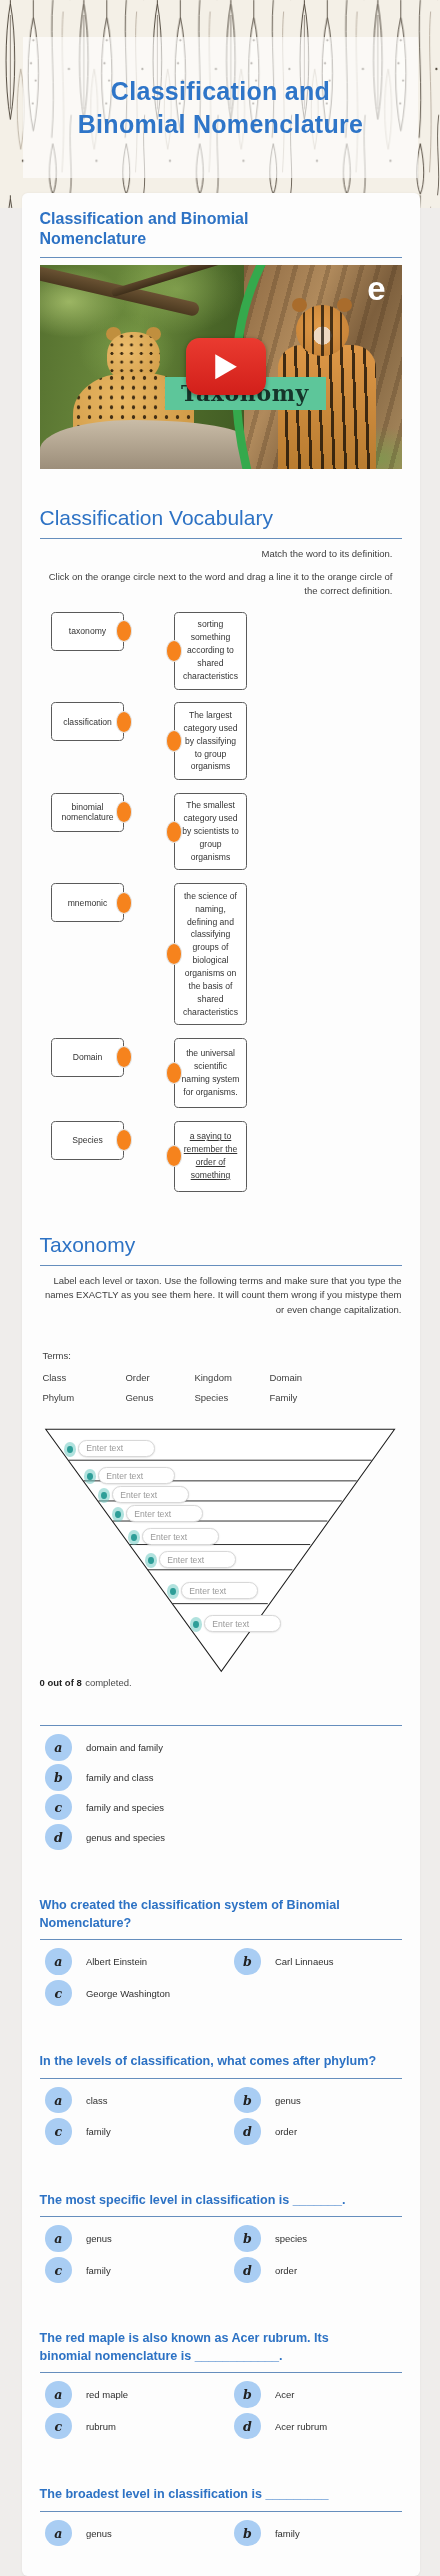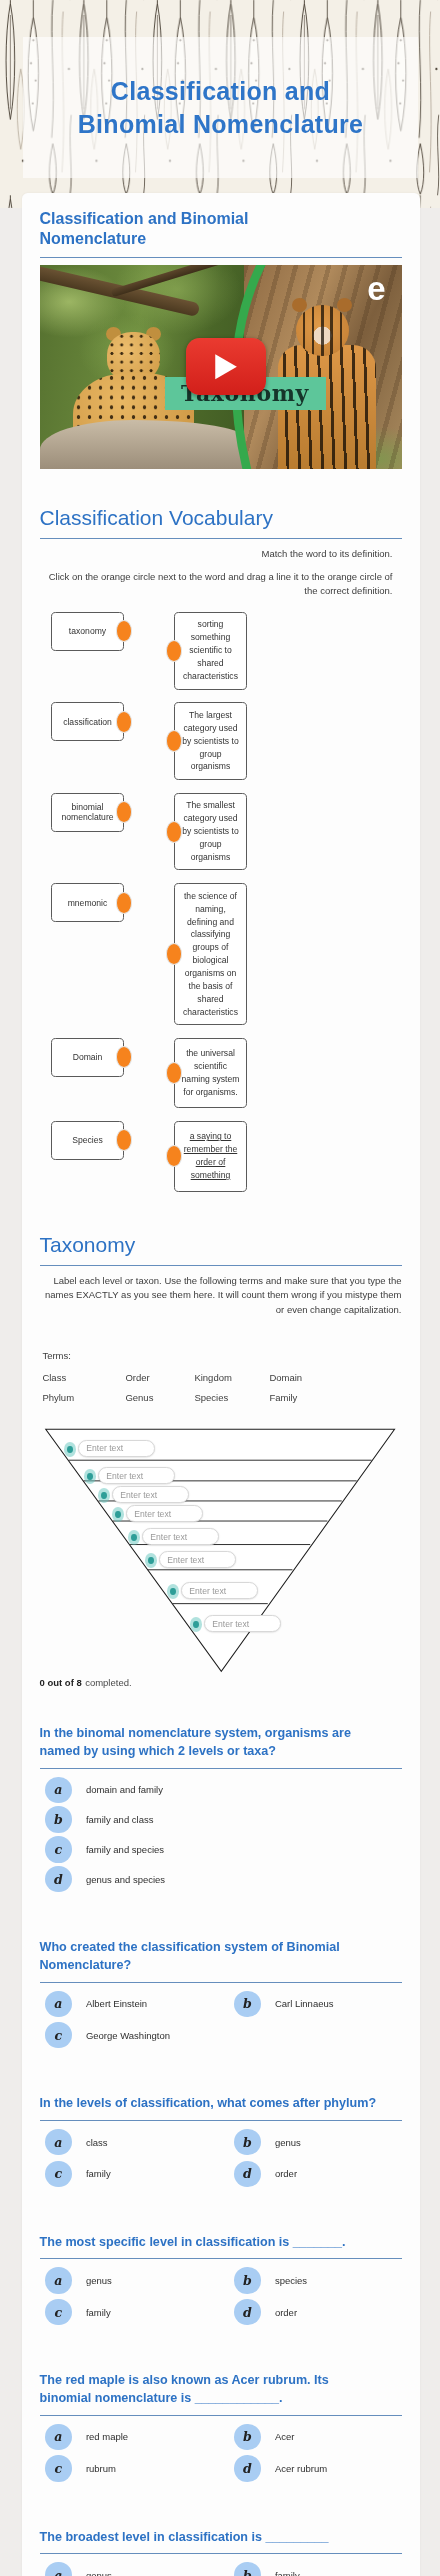--- a/index.html
+++ b/index.html
@@ -199,31 +199,31 @@
       <p class="body-text">Match the word to its definition.</p>
       <p class="body-text">Click on the orange circle next to the word and drag a line it to the orange circle of the correct definition.</p>
 
       <div class="match-area">
         <div class="match-row">
           <div class="word-box">
             <span>taxonomy</span>
             <span class="peg peg-right"></span>
           </div>
           <div class="def-box" style="min-height:72px;">
-            <span>sorting something scientific to shared characteristics</span>
+            <span>sorting something according to shared characteristics</span>
             <span class="peg peg-left"></span>
           </div>
         </div>
         <div class="match-row">
           <div class="word-box">
             <span>classification</span>
             <span class="peg peg-right"></span>
           </div>
           <div class="def-box" style="min-height:71px;">
-            <span>The largest category used by scientists to group organisms</span>
+            <span>The largest category used by classifying to group organisms</span>
             <span class="peg peg-left"></span>
           </div>
         </div>
         <div class="match-row">
           <div class="word-box">
             <span>binomial nomenclature</span>
             <span class="peg peg-right"></span>
           </div>
           <div class="def-box" style="min-height:72px;">
             <span>The smallest category used by scientists to group organisms</span>
@@ -328,21 +328,20 @@
             <input class="pyr-input" placeholder="Enter text" style="">
           </div>
       </div>
 
       <div class="completion">
         <b>0 out of 8</b><span>completed.</span>
       </div>
     </div>
 
     <div class="question first">
-      <h3 class="qh">In the binomal nomenclature system, organisms are named by using which 2 levels or taxa?</h3>
       <hr class="rule">
       <div class="opts-1col">
         <div class="opt">
             <span class="badge">a</span>
             <span class="opt-label">domain and family</span>
           </div>
         <div class="opt">
             <span class="badge">b</span>
             <span class="opt-label">family and class</span>
           </div>

